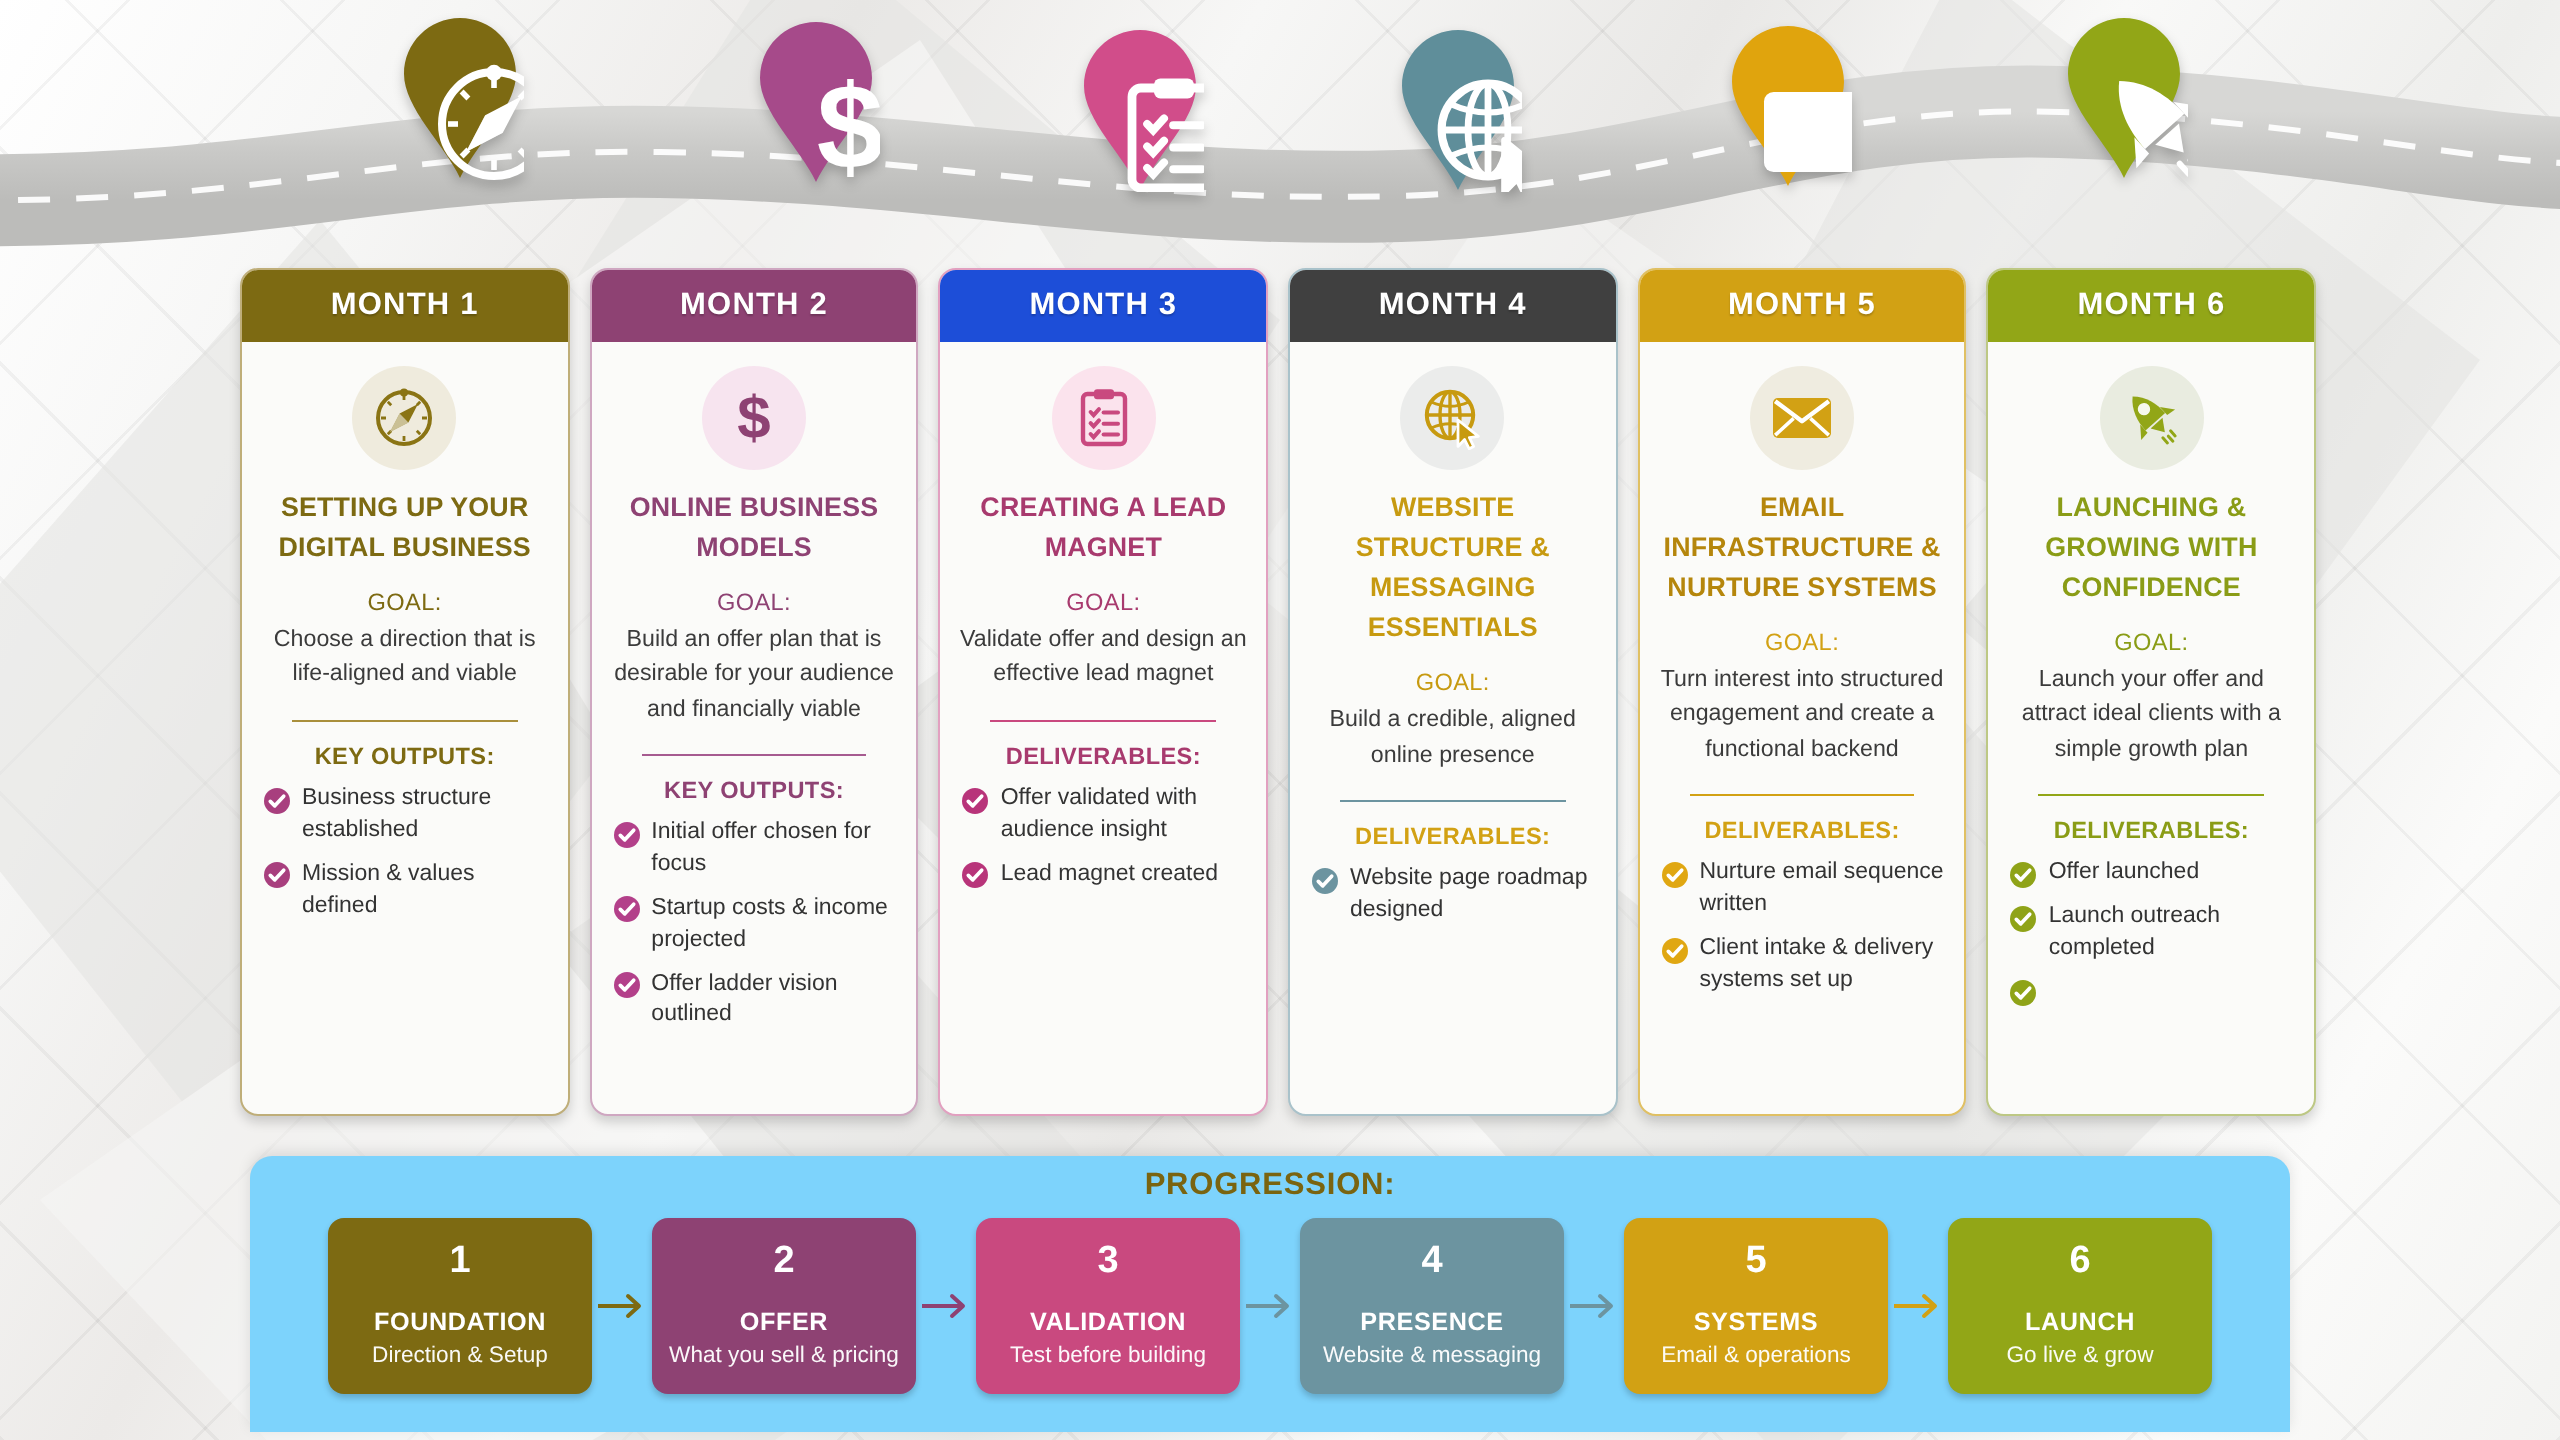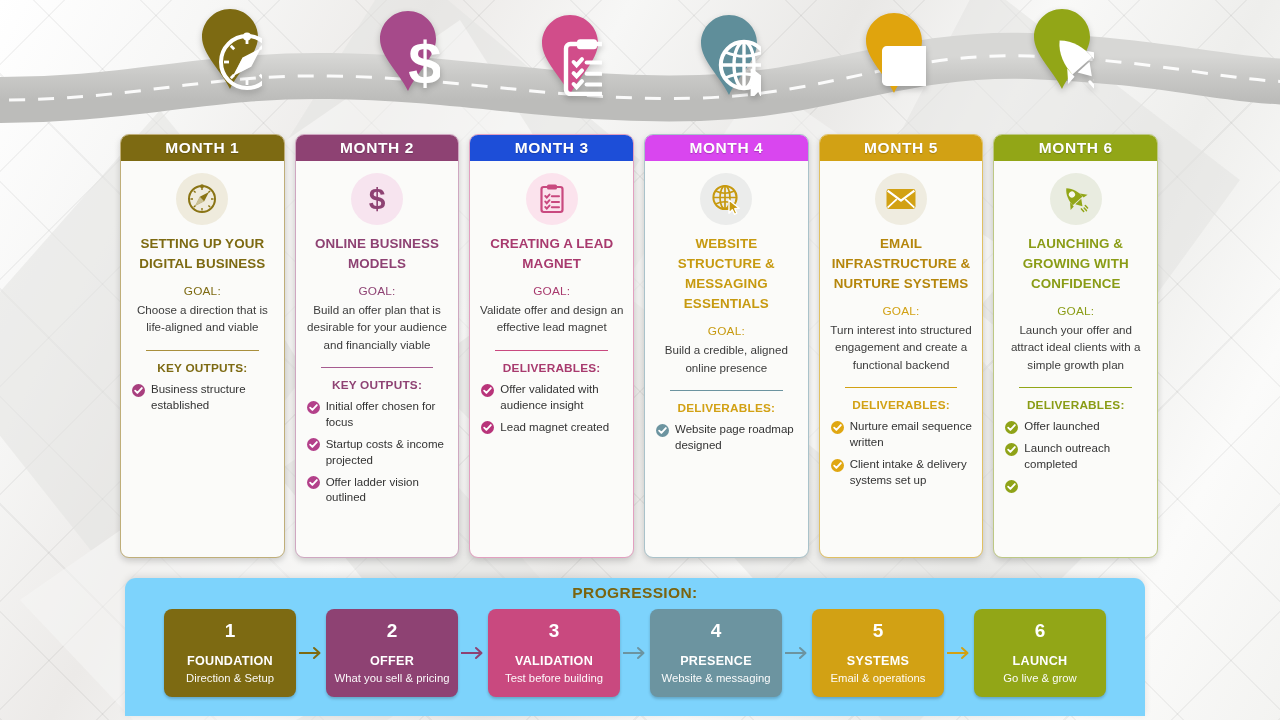--- a/index.html
+++ b/index.html
@@ -48,21 +48,21 @@
   .card {
     flex: 1 1 0;
     display: flex; flex-direction: column;
     background: #fbfbf9;
     border: 1px solid #d9d4c4;
     border-radius: 9px;
     box-shadow: 0 3px 6px rgba(0,0,0,0.17);
     overflow: hidden;
   }
   .card-header {
-    height: 26px;
+    height: 36px;
     display: flex; align-items: center; justify-content: center;
     color: #ffffff;
     font-size: 15.5px;
     font-weight: bold;
     letter-spacing: .6px;
     text-shadow: 0 1px 1px rgba(0,0,0,0.22);
   }
   .card-body {
     flex: 1;
     padding: 12px 9px 10px 9px;
@@ -341,20 +341,28 @@
        <div class="deliv-label" style="color:#7d6a12">KEY OUTPUTS:</div>
        <div class="deliv-list">
             <div class="deliv-item">
        <span class="check" style="background:#a83f7e">
                 <svg width="13" height="13" viewBox="0 0 14 14">
         <polyline points="3.4,7.2 5.8,9.6 10.6,4.4" fill="none" stroke="#ffffff" stroke-width="2" stroke-linecap="round" stroke-linejoin="round"></polyline>
       </svg>
               </span>
        <span class="deliv-text">Business structure established</span>
      </div>
+            <div class="deliv-item">
+       <span class="check" style="background:#a83f7e">
+                <svg width="13" height="13" viewBox="0 0 14 14">
+        <polyline points="3.4,7.2 5.8,9.6 10.6,4.4" fill="none" stroke="#ffffff" stroke-width="2" stroke-linecap="round" stroke-linejoin="round"></polyline>
+      </svg>
+              </span>
+       <span class="deliv-text">Mission &amp; values defined</span>
+     </div>
           </div>
      </div>
       </div>
       <div class="card" style="border-color: rgb(207, 167, 193);">
         <div class="card-header" style="background:#8e4273">MONTH 2</div>
      <div class="card-body">
        <div class="icon-circle" style="background:#f7e4ef">
          <svg width="32" height="32" viewBox="0 0 32 32">
         <text x="16" y="26" text-anchor="middle" font-family="Liberation Sans, sans-serif" font-size="30" font-weight="bold" fill="#8e4273">$</text>
       </svg>
@@ -428,21 +436,21 @@
                 <svg width="13" height="13" viewBox="0 0 14 14">
         <polyline points="3.4,7.2 5.8,9.6 10.6,4.4" fill="none" stroke="#ffffff" stroke-width="2" stroke-linecap="round" stroke-linejoin="round"></polyline>
       </svg>
               </span>
        <span class="deliv-text">Lead magnet created</span>
      </div>
           </div>
      </div>
       </div>
       <div class="card" style="border-color: rgb(169, 194, 202);">
-        <div class="card-header" style="background:#d946ef">MONTH 4</div>
+        <div class="card-header" style="background:#404040">MONTH 4</div>
      <div class="card-body">
        <div class="icon-circle" style="background:#ebeceb">
          <svg width="32" height="32" viewBox="0 0 32 32">
         <circle cx="15" cy="14.5" r="11.6" fill="none" stroke="#c79a10" stroke-width="2"></circle>
         <ellipse cx="15" cy="14.5" rx="5" ry="11.6" fill="none" stroke="#c79a10" stroke-width="1.7"></ellipse>
         <line x1="3.4" y1="14.5" x2="26.6" y2="14.5" stroke="#c79a10" stroke-width="1.7"></line>
         <line x1="15" y1="2.9" x2="15" y2="26.1" stroke="#c79a10" stroke-width="1.7"></line>
         <path d="M5.6,8 Q15,12.3 24.4,8" fill="none" stroke="#c79a10" stroke-width="1.5"></path>
         <path d="M5.6,21 Q15,16.7 24.4,21" fill="none" stroke="#c79a10" stroke-width="1.5"></path>
         <polygon points="19,17 19,30.2 22.3,26.8 24.6,31.4 26.8,30.2 24.7,25.8 29.2,25.2" fill="#c79a10" stroke="#ffffff" stroke-width="1.4" stroke-linejoin="round"></polygon>

